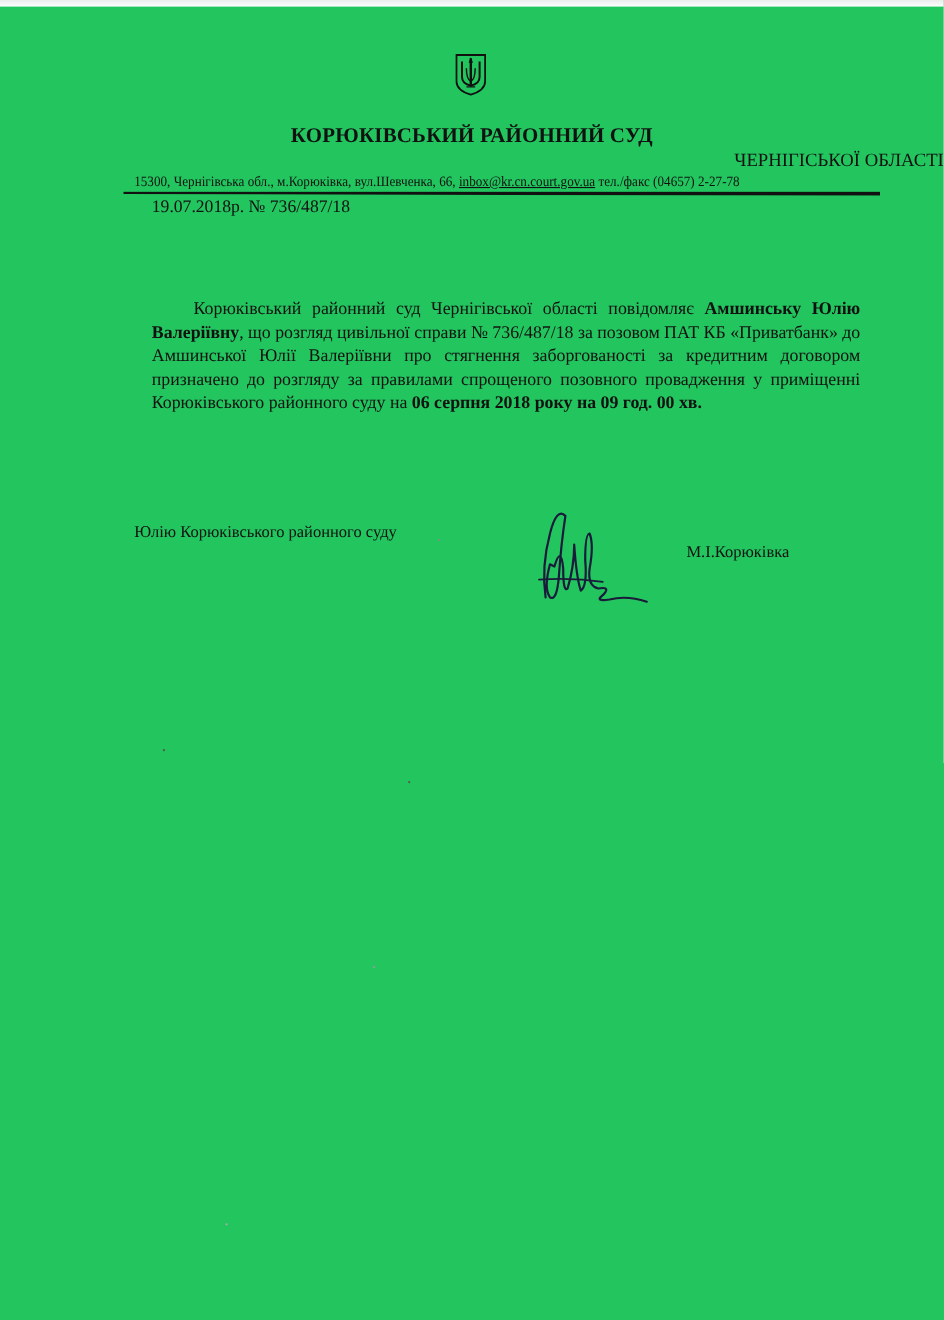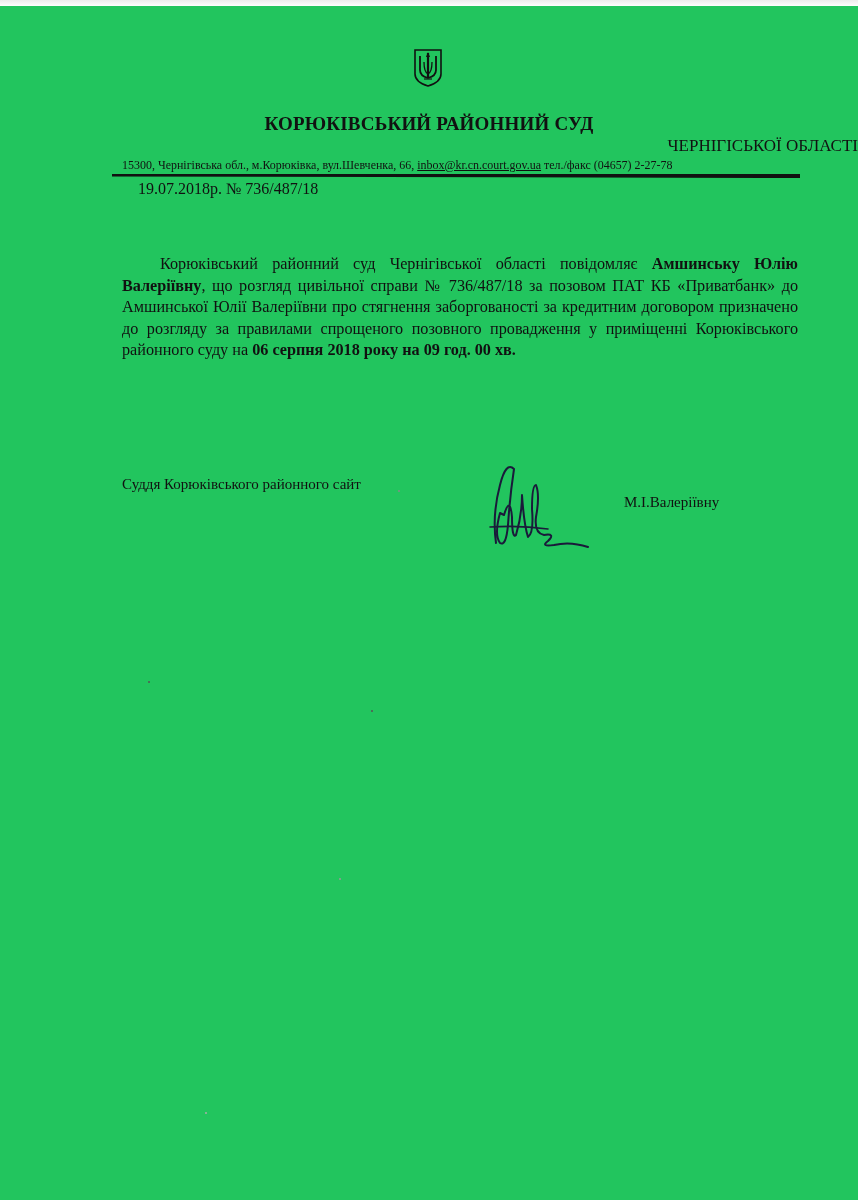--- a/index.html
+++ b/index.html
@@ -94,21 +94,21 @@
     .body-text {
       position: absolute;
       left: 122px;
       top: 254px;
       width: 676px;
       font-size: 16.2px;
       line-height: 21.6px;
       text-align: justify;
     }
     .body-text p {
-      margin: 0;
+      margin: 16px;
       text-indent: 38px;
     }
     .bold { font-weight: bold; }
     .signature-block-left {
       position: absolute;
       left: 122px;
       top: 475px;
       font-size: 15px;
       line-height: 18px;
     }
@@ -158,28 +158,28 @@
   <div class="rule"></div>
 
   <div class="doc-ref">19.07.2018р. № 736/487/18</div>
 
 
   <div class="body-text">
     <p><span>Корюківський районний суд Чернігівської області повідомляє </span><span class="bold">Амшинську Юлію Валеріївну</span><span>, що розгляд цивільної справи № 736/487/18 за позовом ПАТ КБ «Приватбанк» до Амшинської Юлії Валеріївни про стягнення заборгованості за кредитним договором призначено до розгляду за правилами спрощеного позовного провадження у приміщенні Корюківського районного суду на </span><span class="bold">06 серпня 2018 року на 09 год. 00 хв.</span></p>
   </div>
 
   <div class="signature-block-left">
-    <div>Суддя Корюківського районного сайт</div>
+    <div>Юлію Корюківського районного суду</div>
   </div>
 
   <svg class="signature-mark" viewBox="0 0 120 100">
     <path d="M26 88 Q22 60 30 30 Q36 6 44 14 Q40 40 38 70 Q36 92 30 88 Q24 80 30 58 L34 60 Q40 40 42 62 Q42 84 46 80 Q52 60 52 40 Q54 70 58 82 Q64 78 62 54 Q62 30 66 30 Q70 40 66 62 Q64 78 74 80 Q86 78 78 86 Q70 92 84 90 Q100 86 118 92" fill="none" stroke="#1a1a3a" stroke-width="2" stroke-linecap="round" stroke-linejoin="round"></path>
     <path d="M20 72 Q50 70 78 74" fill="none" stroke="#1a1a3a" stroke-width="1.6" stroke-linecap="round"></path>
   </svg>
 
-  <div class="signer-name">М.І.Валеріївну</div>
+  <div class="signer-name">М.І.Корюківка</div>
 
   <div class="speck" style="left:148px;top:681px;"></div>
   <div class="speck" style="left:371px;top:710px;"></div>
   <div class="speck" style="left:339px;top:878px;background:#999;"></div>
   <div class="speck" style="left:398px;top:490px;background:#888;"></div>
   <div class="speck" style="left:205px;top:1112px;background:#aaa;"></div>
 </div>
 
 </body></html>

